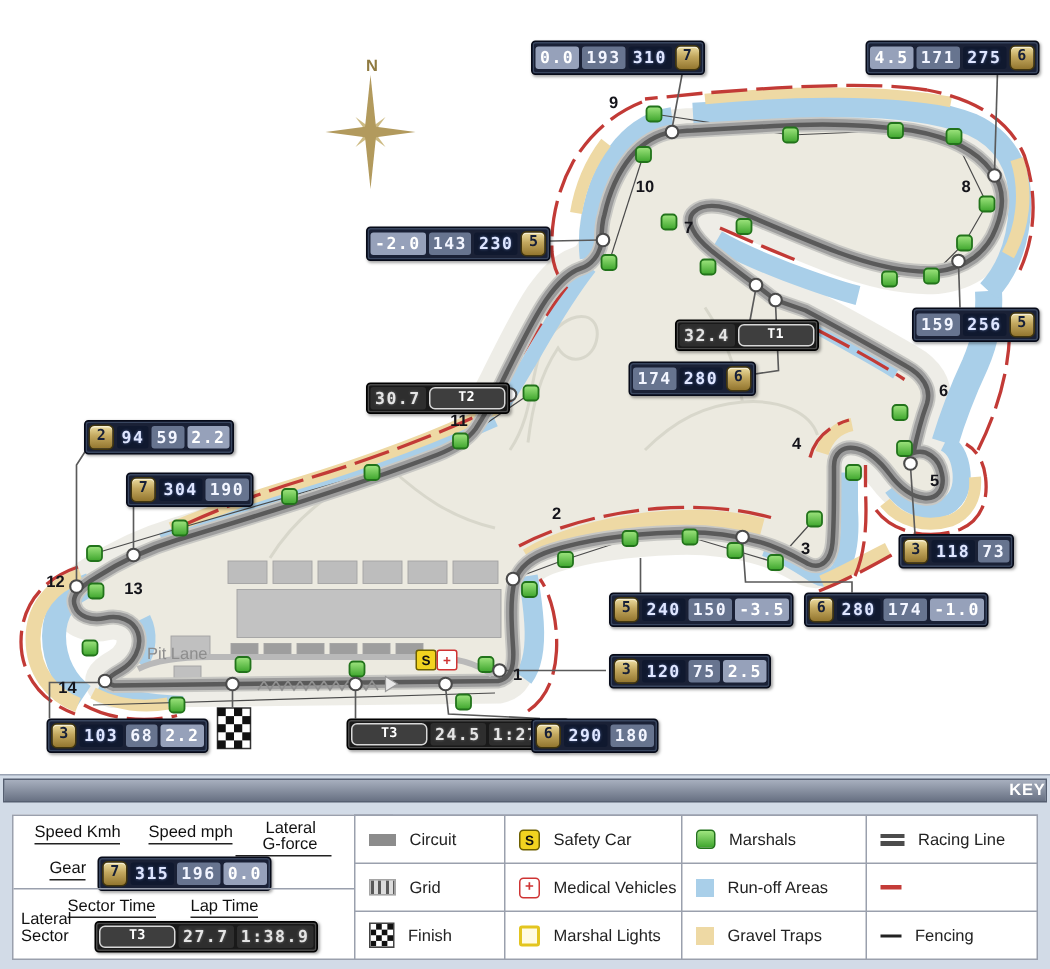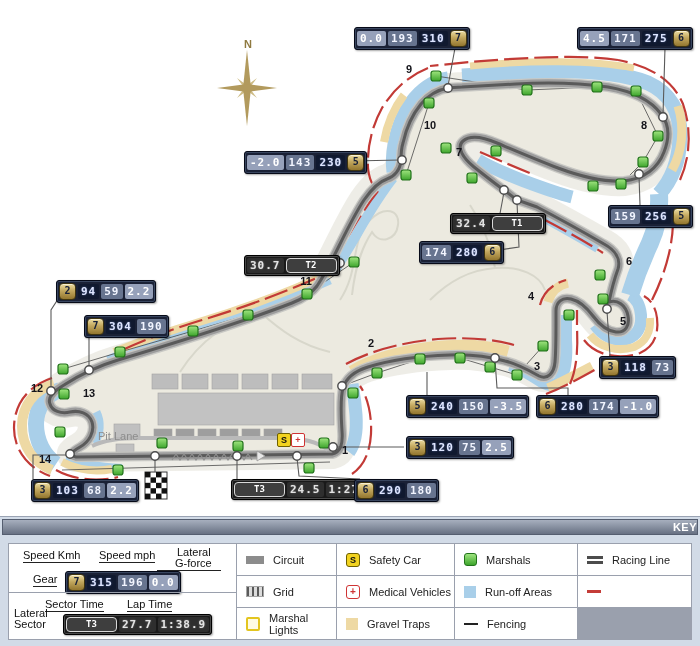--- a/index.html
+++ b/index.html
@@ -445,20 +445,24 @@
           <span class="klabel">Medical Vehicles</span>
         </div>
         <div class="kcell">
           <span class="kicon ic-runoff"></span>
           <span class="klabel">Run-off Areas</span>
         </div>
         <div class="kcell">
           <span class="kicon ic-tyre-barriers"></span>
         </div>
         <div class="kcell">
+          <span class="kicon ic-finish"></span>
+          <span class="klabel">Finish</span>
+        </div>
+        <div class="kcell">
           <span class="kicon ic-marshal-lights"></span>
           <span class="klabel">Marshal Lights</span>
         </div>
         <div class="kcell">
           <span class="kicon ic-gravel"></span>
           <span class="klabel">Gravel Traps</span>
         </div>
         <div class="kcell">
           <span class="kicon ic-fencing"></span>
           <span class="klabel">Fencing</span>

